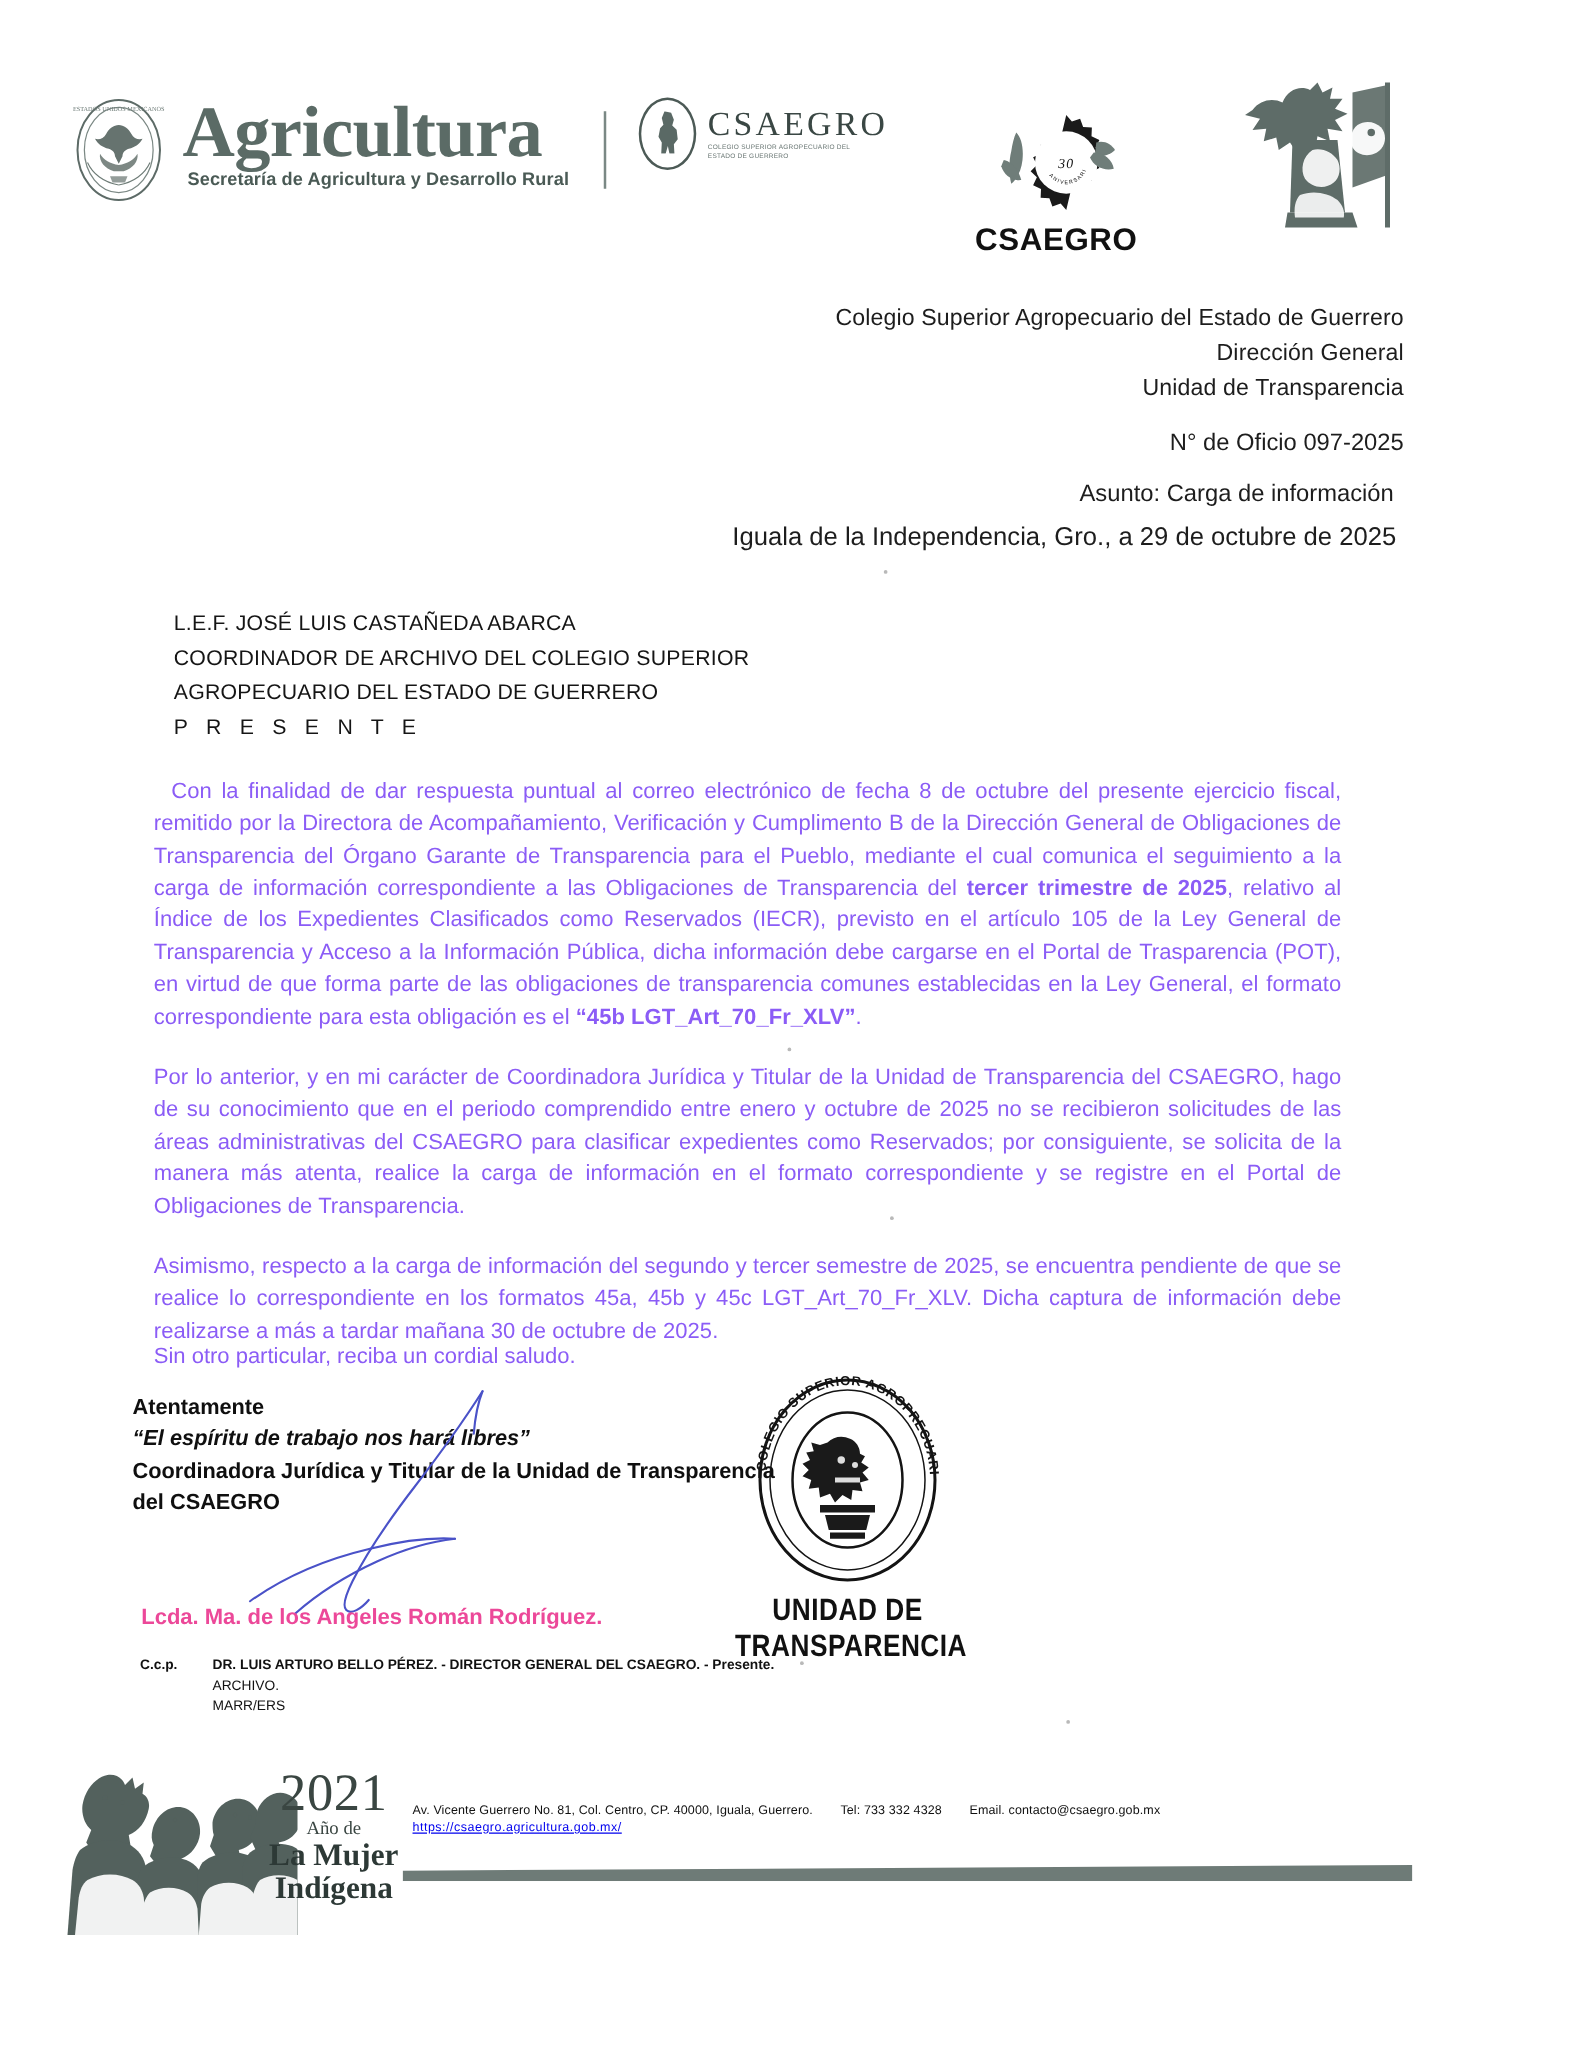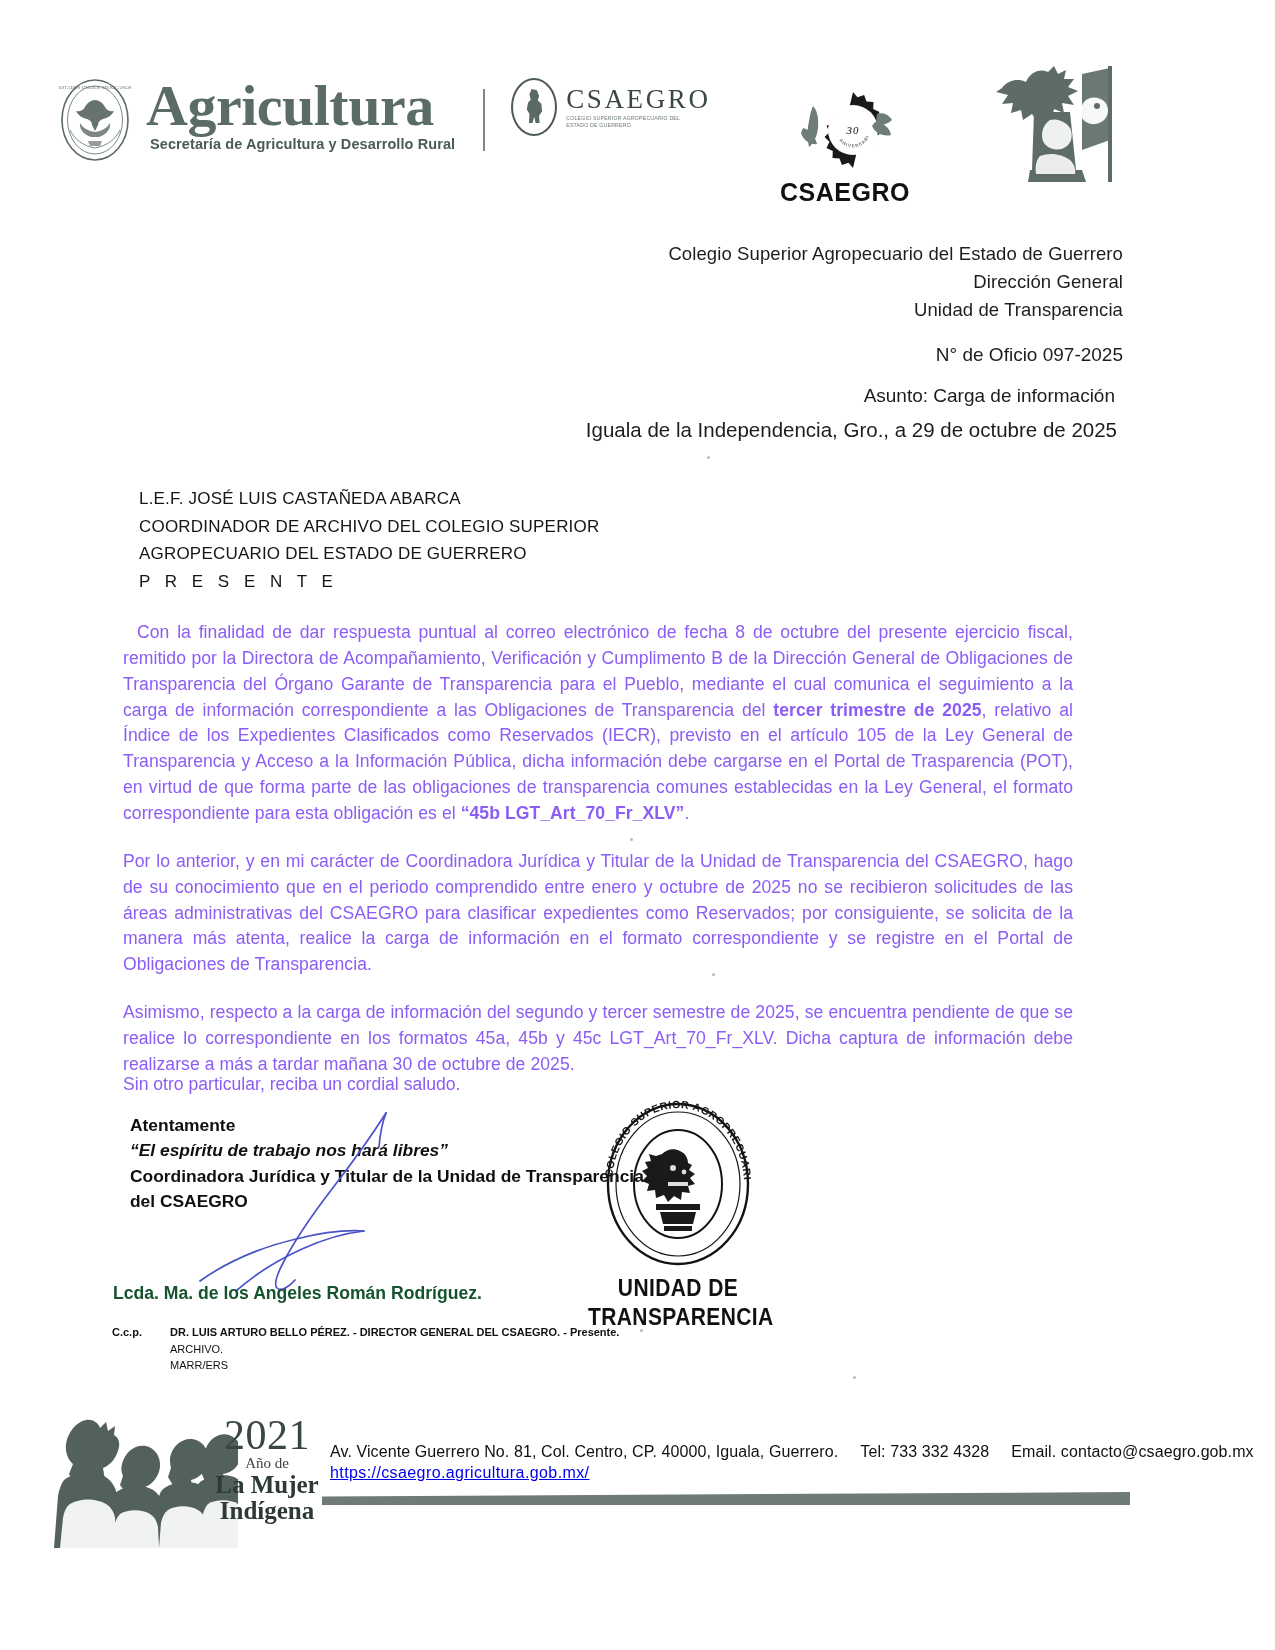--- a/index.html
+++ b/index.html
@@ -218,35 +218,35 @@
   
   .closing {
     position: absolute;
     left: 123px;
     top: 1074px;
     font-size: 17.6px;
     color: #8b5cf6;
   }
   .signoff {
     position: absolute;
-    left: 130px;
+    left: 106px;
     top: 1113px;
     font-size: 17.4px;
     line-height: 1.46;
     color: #0f0f0f;
     font-weight: 700;
   }
   .signoff .quote { font-style: italic; }
   .signer-name {
     position: absolute;
     left: 113px;
     top: 1283px;
     font-size: 17.6px;
     font-weight: 700;
-    color: #14532d;
+    color: #ec4899;
   }
 
   
   .signature {
     position: absolute;
     left: 180px;
     top: 1095px;
     width: 270px;
     height: 215px;
     pointer-events: none;
@@ -323,21 +323,21 @@
     font-weight: 700;
     font-size: 25px;
     line-height: 1.05;
     color: #2d3936;
   }
   .footer-contact {
     position: absolute;
     left: 330px;
     top: 1443px;
     width: 740px;
-    font-size: 16px;
+    font-size: 10px;
     color: #101010;
     letter-spacing: 0.1px;
   }
   .footer-contact .row1 {
     display: flex;
     gap: 22px;
     white-space: nowrap;
   }
   .footer-url {
     display: inline-block;

